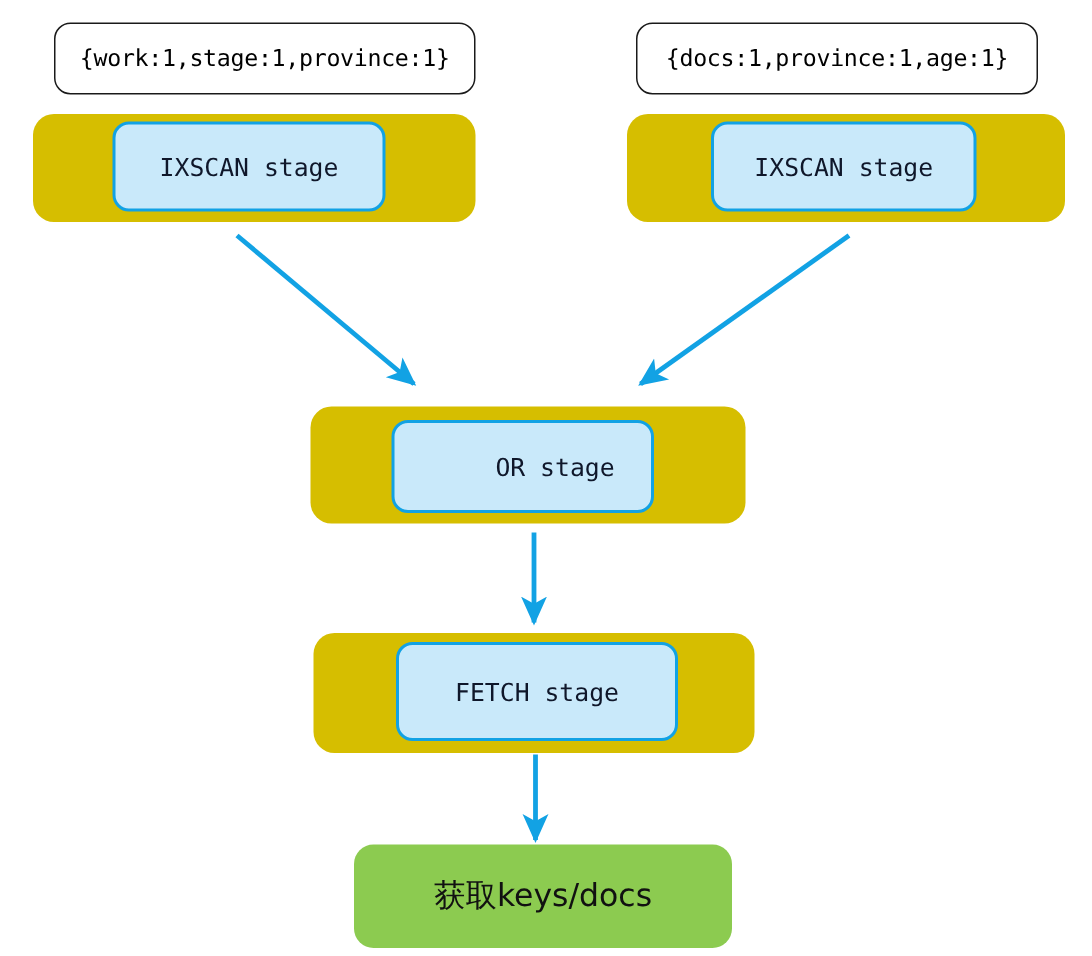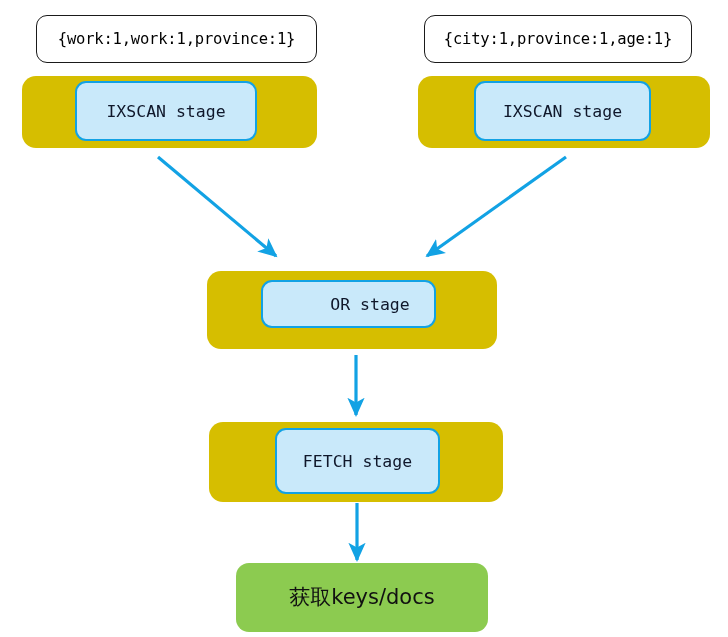--- a/index.html
+++ b/index.html
@@ -61,22 +61,22 @@
     display: flex;
     align-items: center;
     justify-content: center;
     font-family: "DejaVu Sans Mono", "Liberation Mono", monospace;
     font-size: 16.5px;
     color: #0f172a;
     white-space: nowrap;
   }
   #stage-ixscan-left  { position: absolute; left: 75px;  top: 81px;  width: 182px; height: 60px; }
   #stage-ixscan-right { position: absolute; left: 474px; top: 81px;  width: 177px; height: 60px; }
-  #stage-or           { position: absolute; left: 261px; top: 280px; width: 175px; height: 48px; padding-left: 43px; }
-  #stage-fetch        { position: absolute; left: 264px; top: 428px; width: 165px; height: 66px; margin-left: 11px; }
+  #stage-or           { position: absolute; left: 261px; top: 280px; width: 175px; height: 62px; padding-left: 43px; }
+  #stage-fetch        { position: absolute; left: 264px; top: 428px; width: 188px; height: 66px; }
 
   
   #green-box {
     position: absolute;
     left: 236px;
     top: 563px;
     width: 252px;
     height: 69px;
     box-sizing: border-box;
     background: #8CCB50;
@@ -100,23 +100,23 @@
     width: 728px;
     height: 637px;
     pointer-events: none;
   }
 </style>
 </head>
 <body>
 
 <div id="canvas">
 
-  <div class="key-box" id="key-left">{work:1,work:1,province:1}</div>
+  <div class="key-box" id="key-left">{work:1,stage:1,province:1}</div>
 
-  <div class="key-box" id="key-right">{city:1,province:1,age:1}</div>
+  <div class="key-box" id="key-right">{docs:1,province:1,age:1}</div>
 
   <div class="gold-box" id="gold-ixscan-left"></div>
   <div class="gold-box" id="gold-ixscan-right"></div>
   <div class="gold-box" id="gold-or"></div>
   <div class="gold-box" id="gold-fetch"></div>
 
   <div class="stage-box" id="stage-ixscan-left">IXSCAN stage</div>
 
   <div class="stage-box" id="stage-ixscan-right">IXSCAN stage</div>
 

